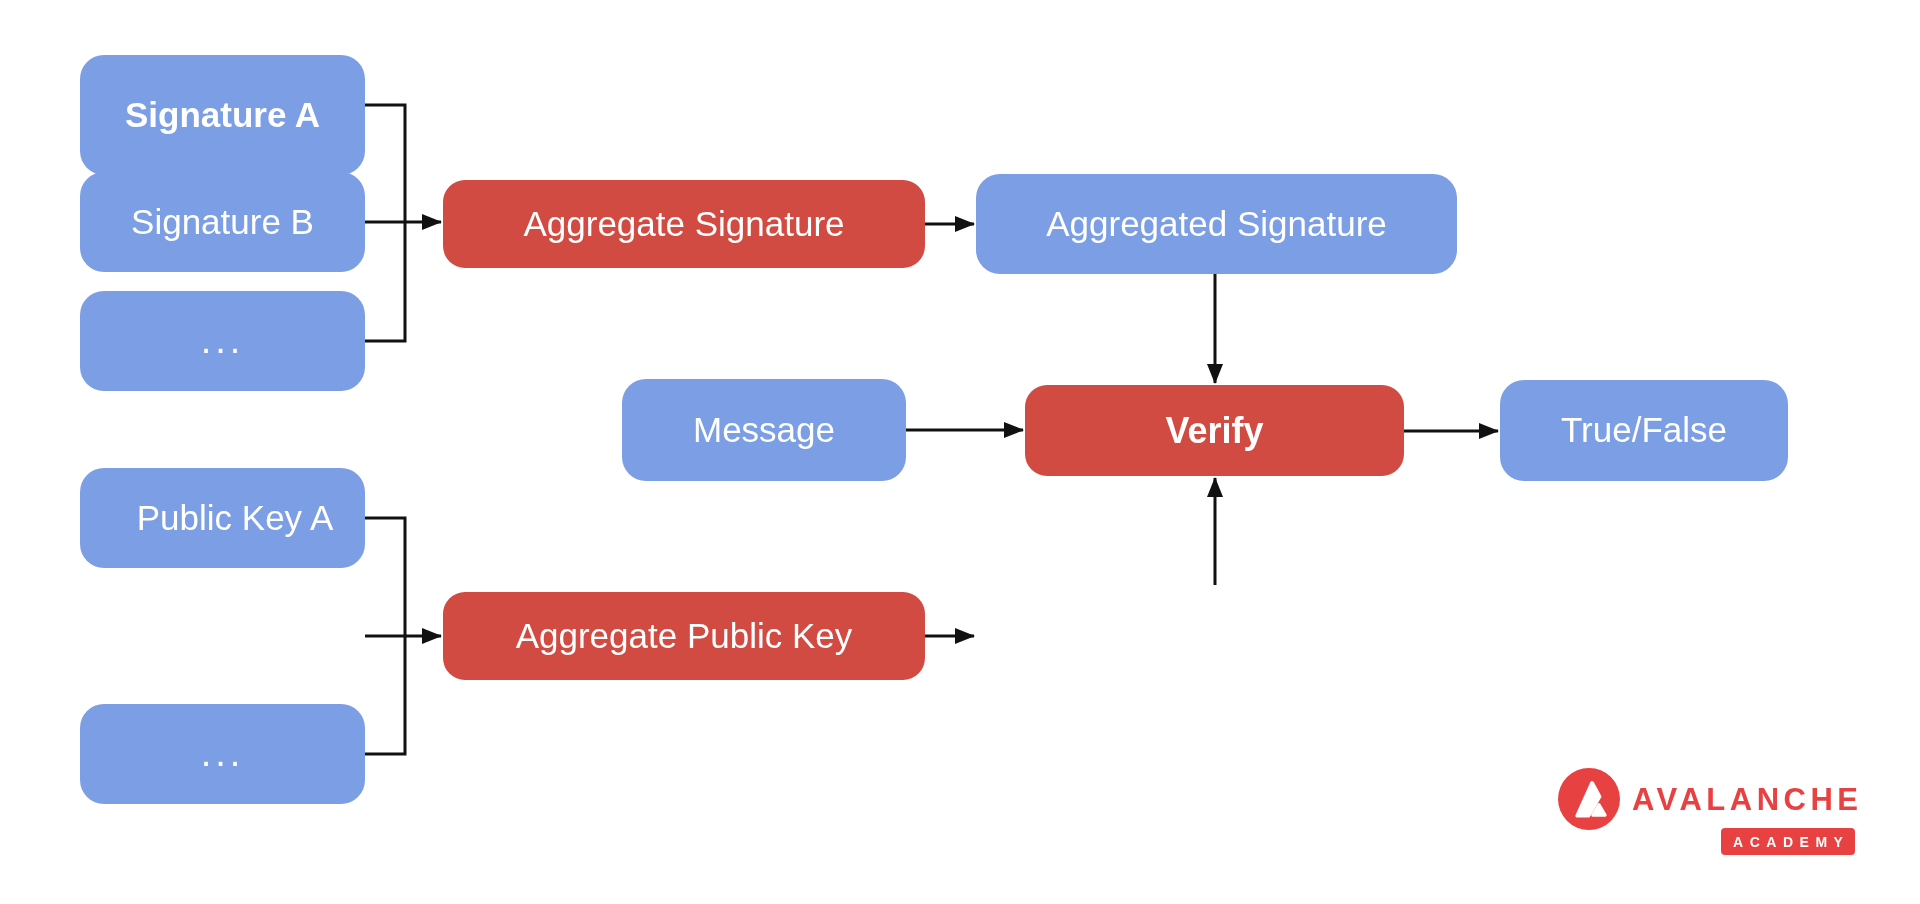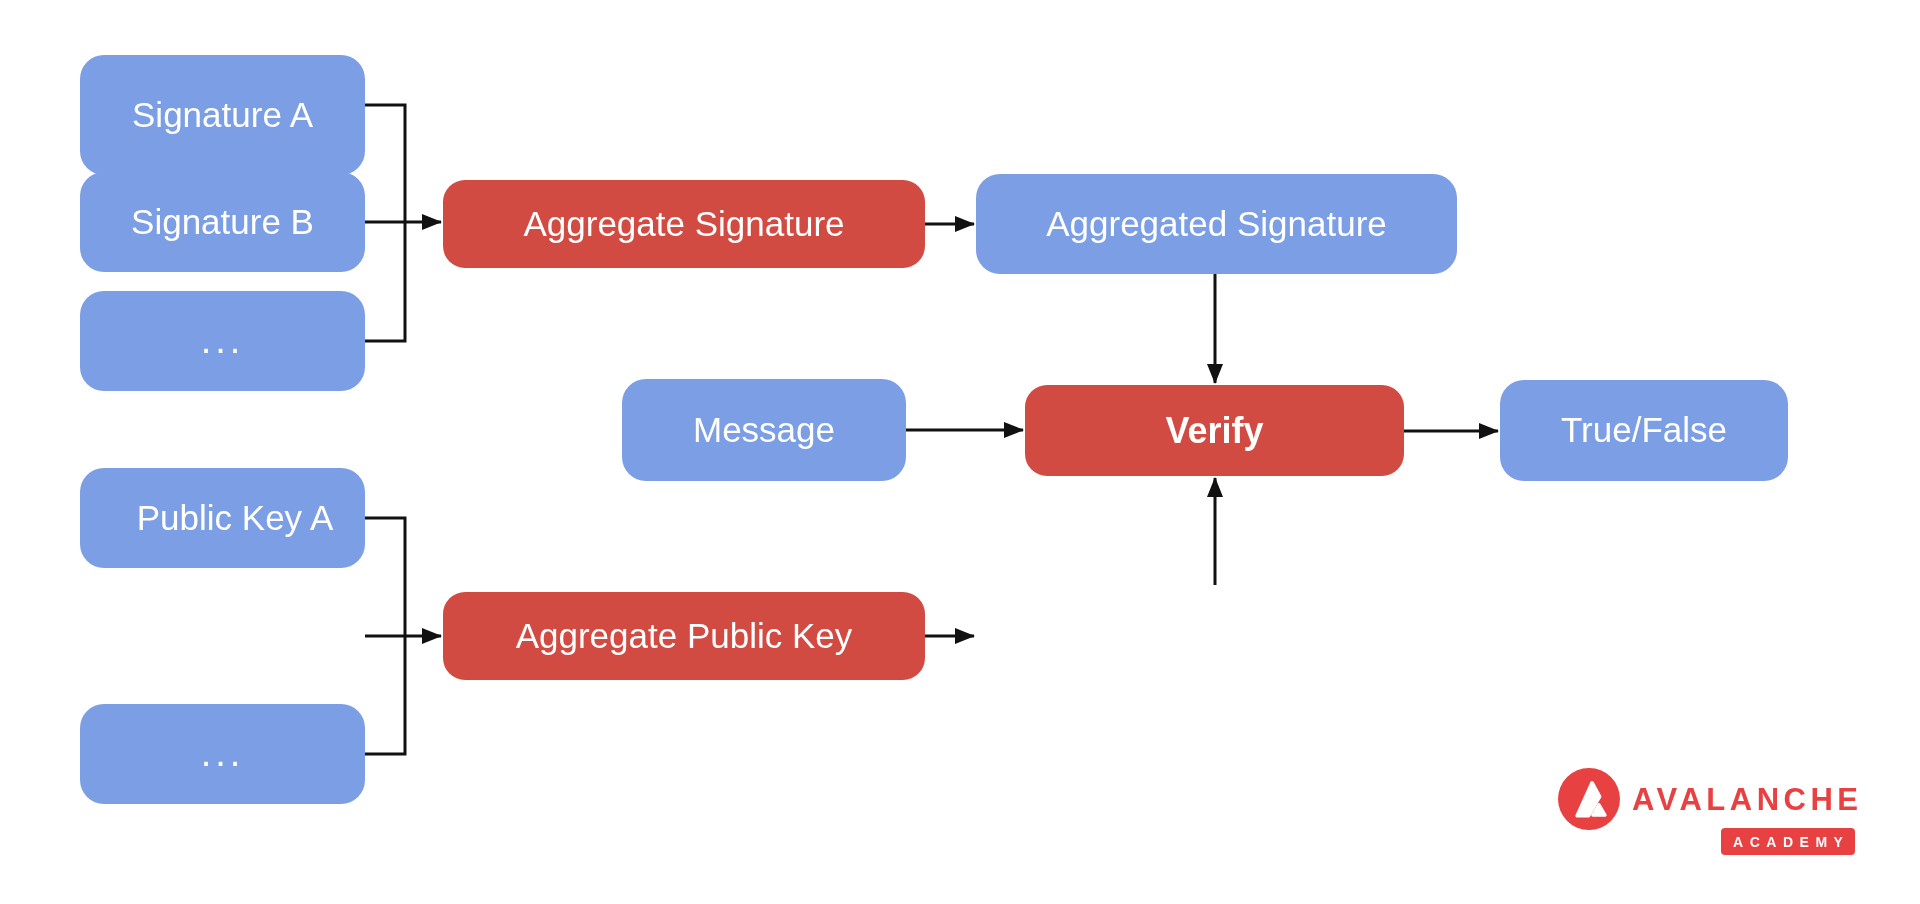--- a/index.html
+++ b/index.html
@@ -13,21 +13,21 @@
   *{box-sizing:border-box;margin:0;padding:0;}
   html,body{width:1920px;height:904px;background:var(--background);
     font-family:"Liberation Sans","DejaVu Sans",sans-serif;overflow:hidden;}
   .canvas{position:relative;width:1920px;height:904px;background:var(--background);}
   .connectors{position:absolute;left:0;top:0;width:1920px;height:904px;}
   .node{position:absolute;display:flex;align-items:center;justify-content:center;
     color:var(--text-white);font-size:35px;text-align:center;line-height:1.1;}
   .node.blue{background:var(--input-box-blue);border-radius:24px;}
   .node.red{background:var(--operation-box-red);border-radius:22px;}
   .node.bold{font-weight:bold;font-size:36px;}
-  .n-sig-a   {left:80px;  top:55px;  width:285px;height:120px;}
+  .n-sig-a   {left:80px;  top:55px;  width:285px;height:120px;font-weight:bold;}
   .n-sig-b   {left:80px;  top:172px; width:285px;height:100px;}
   .n-sig-more{left:80px;  top:291px; width:285px;height:100px;}
   .n-agg-sig {left:443px; top:180px; width:482px;height:88px;}
   .n-aggd-sig{left:976px; top:174px; width:481px;height:100px;}
   .n-msg     {left:622px; top:379px; width:284px;height:102px;}
   .n-verify  {left:1025px;top:385px; width:379px;height:91px;}
   .n-tf      {left:1500px;top:380px; width:288px;height:101px;}
   .n-pk-a    {left:80px;  top:468px; width:285px;height:100px;padding-left:25px;}
   .n-pk-b    {left:80px;  top:587px; width:285px;height:100px;}
   .n-pk-more {left:80px;  top:704px; width:285px;height:100px;}

